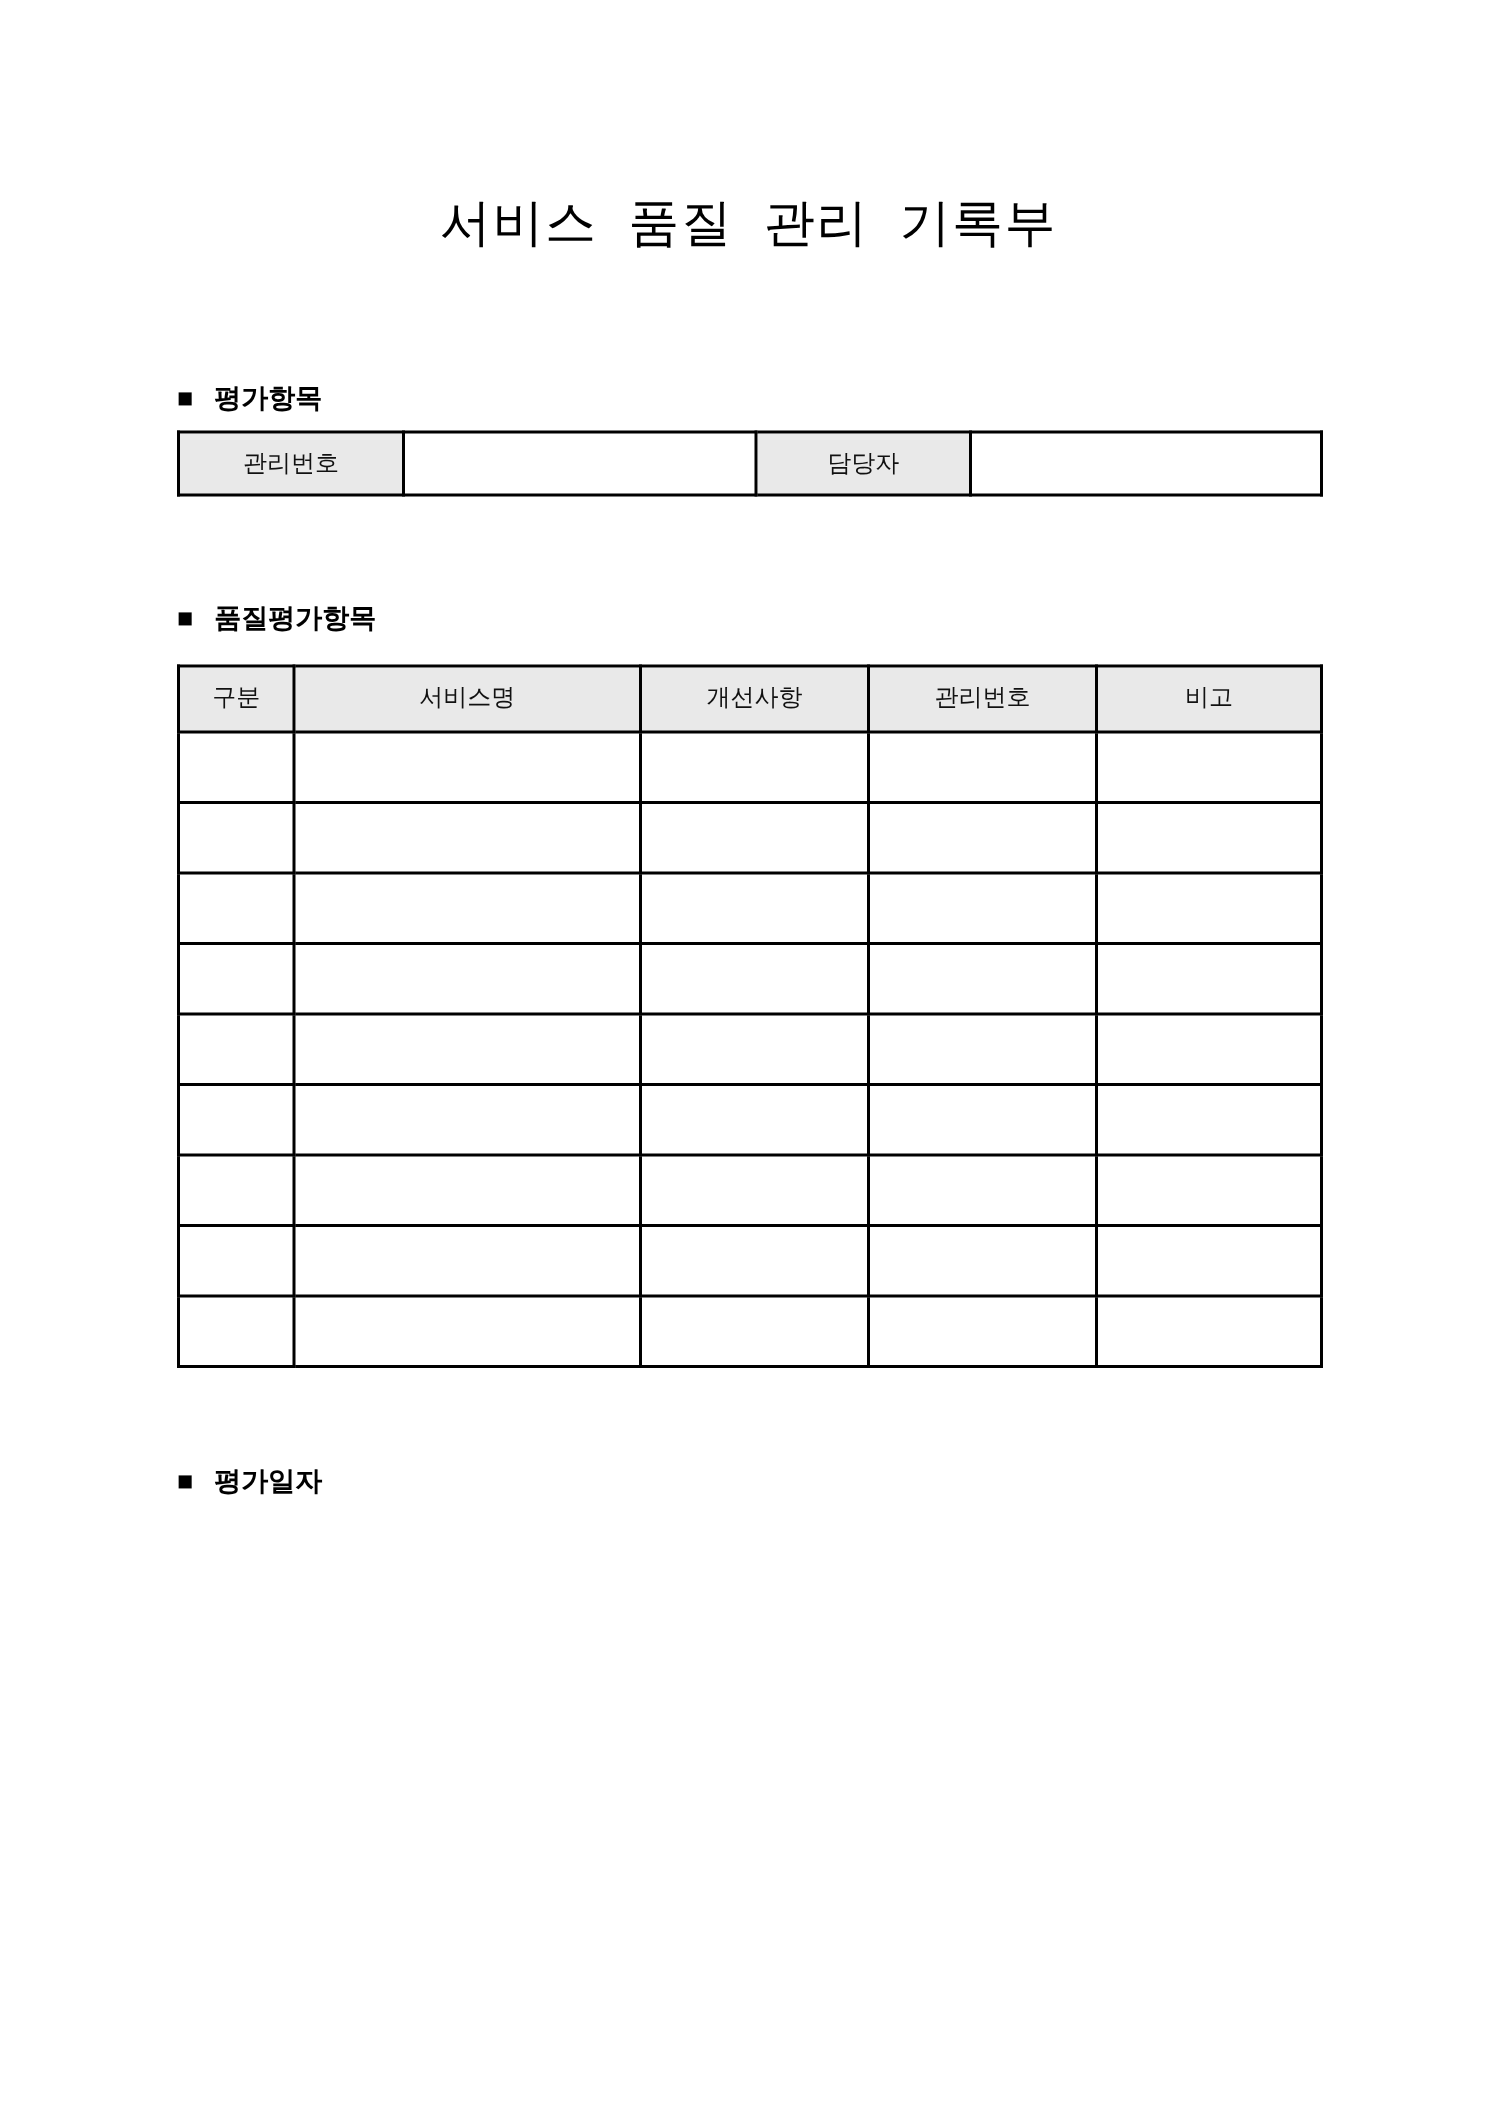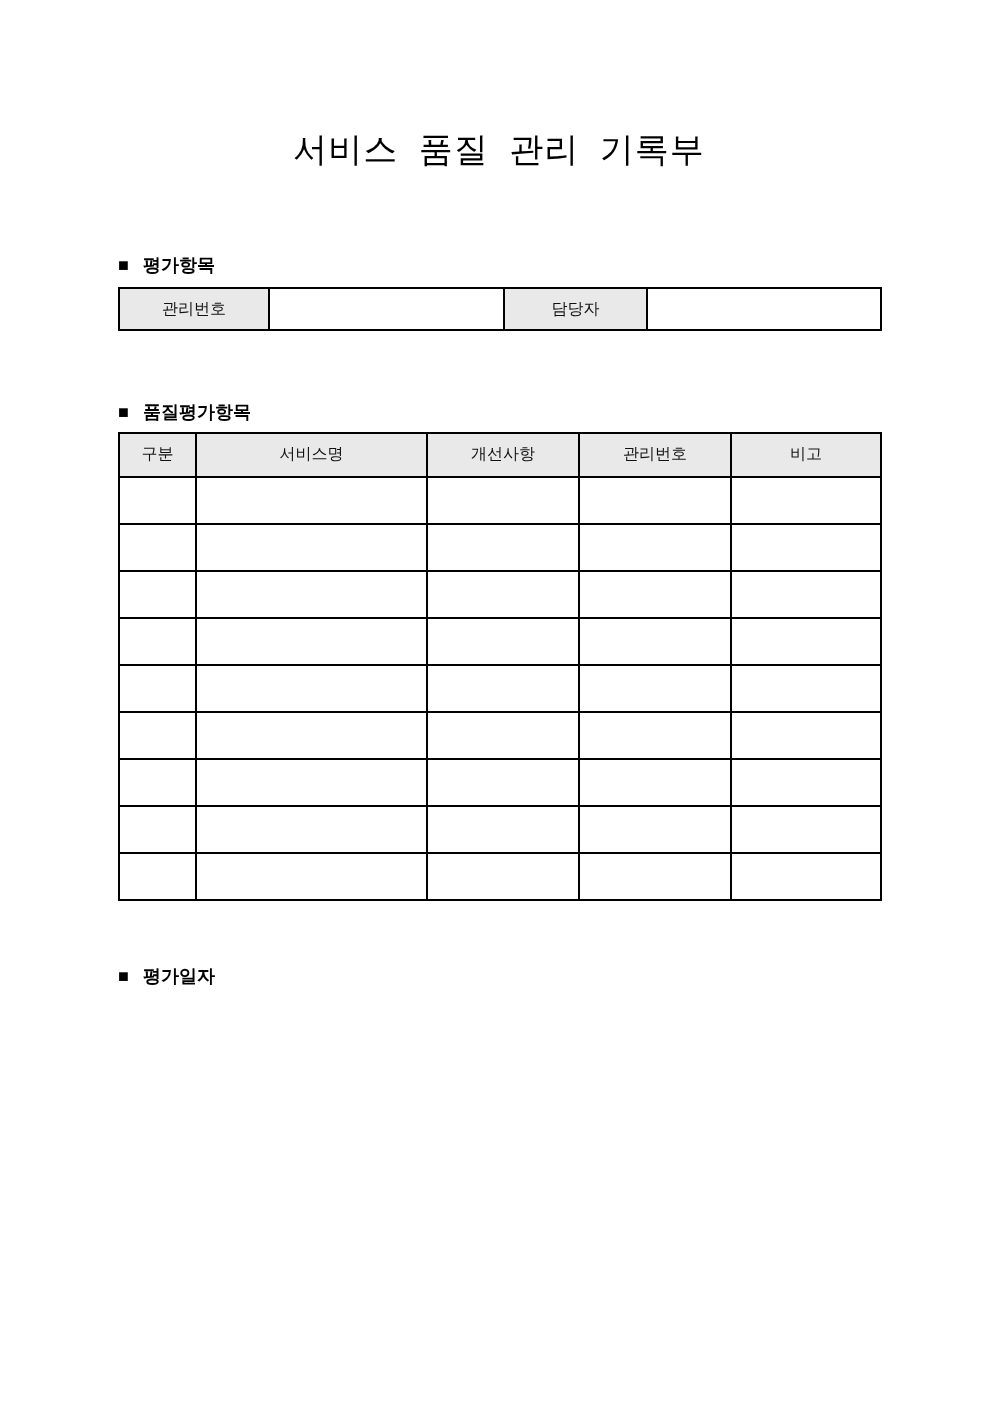--- a/index.html
+++ b/index.html
@@ -60,21 +60,21 @@
     padding:2px 6px;
     font-size:16px;
     font-weight:normal;
     text-align:center;
     vertical-align:middle;
     overflow:hidden;
   }
   th{background:var(--header-bg);}
   .tbl-basic{margin-top:11px;}
   .tbl-basic tr{height:42px;}
-  .tbl-quality{margin-top:9px;}
+  .tbl-quality{margin-top:20px;}
   .tbl-quality thead tr{height:44px;}
   .tbl-quality tbody tr{height:47px;}
   .tbl-improve{margin-top:15px;}
   .tbl-improve thead tr{height:42px;}
   .tbl-improve tbody tr{height:72px;}
 </style>
 </head>
 <body>
 
 <div class="page">

